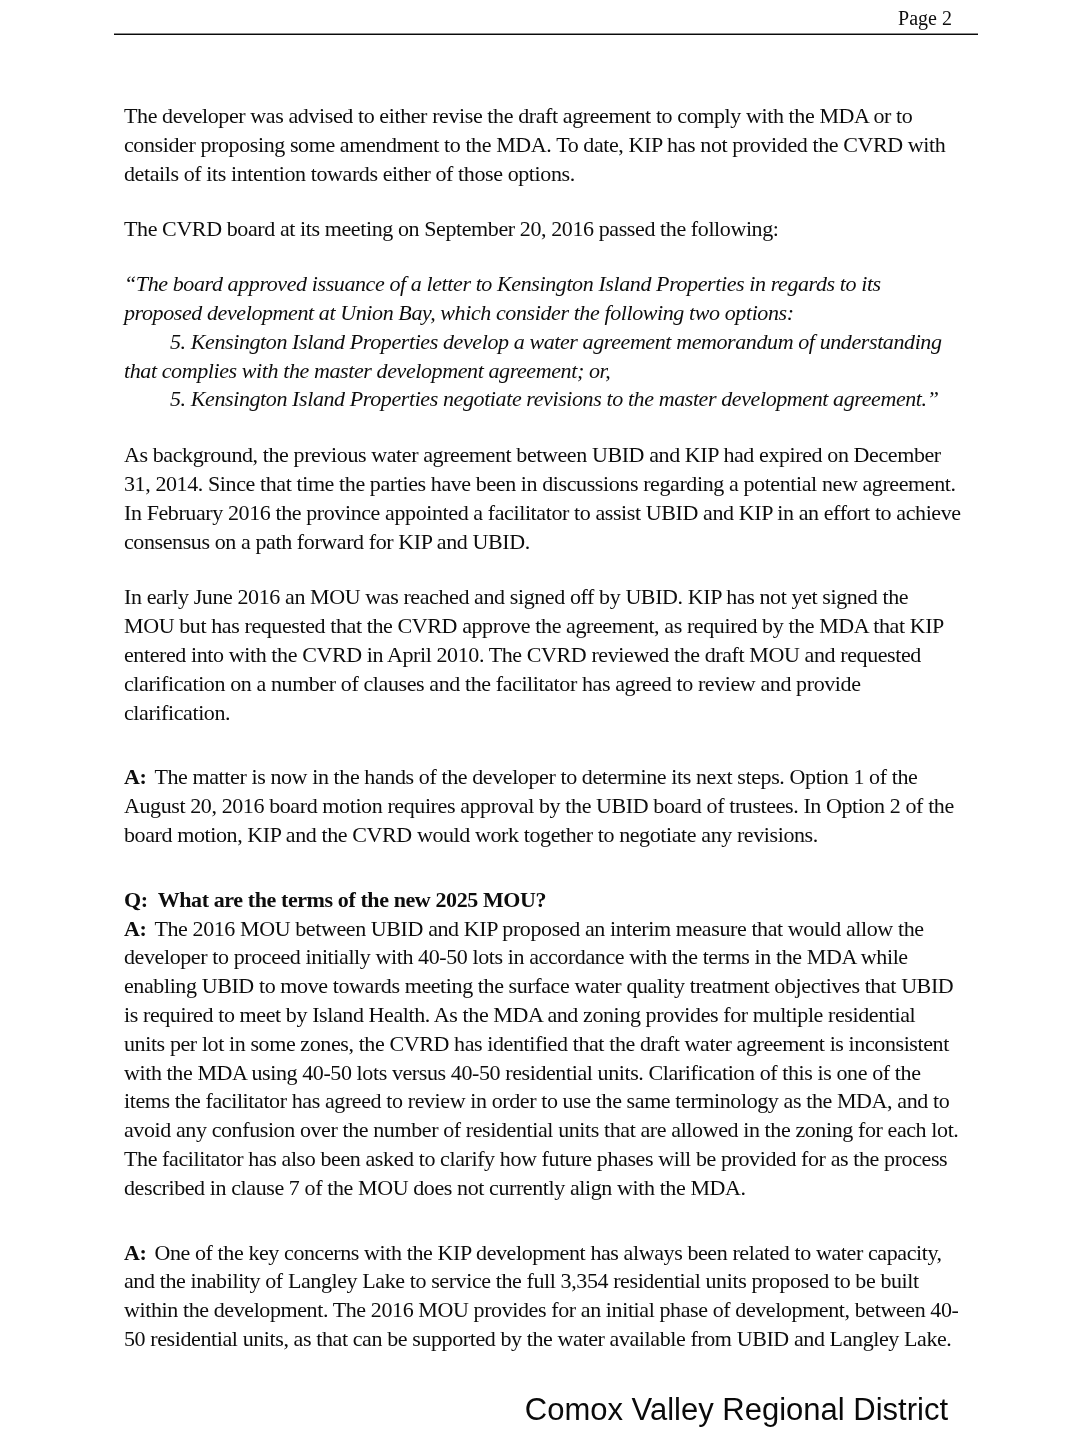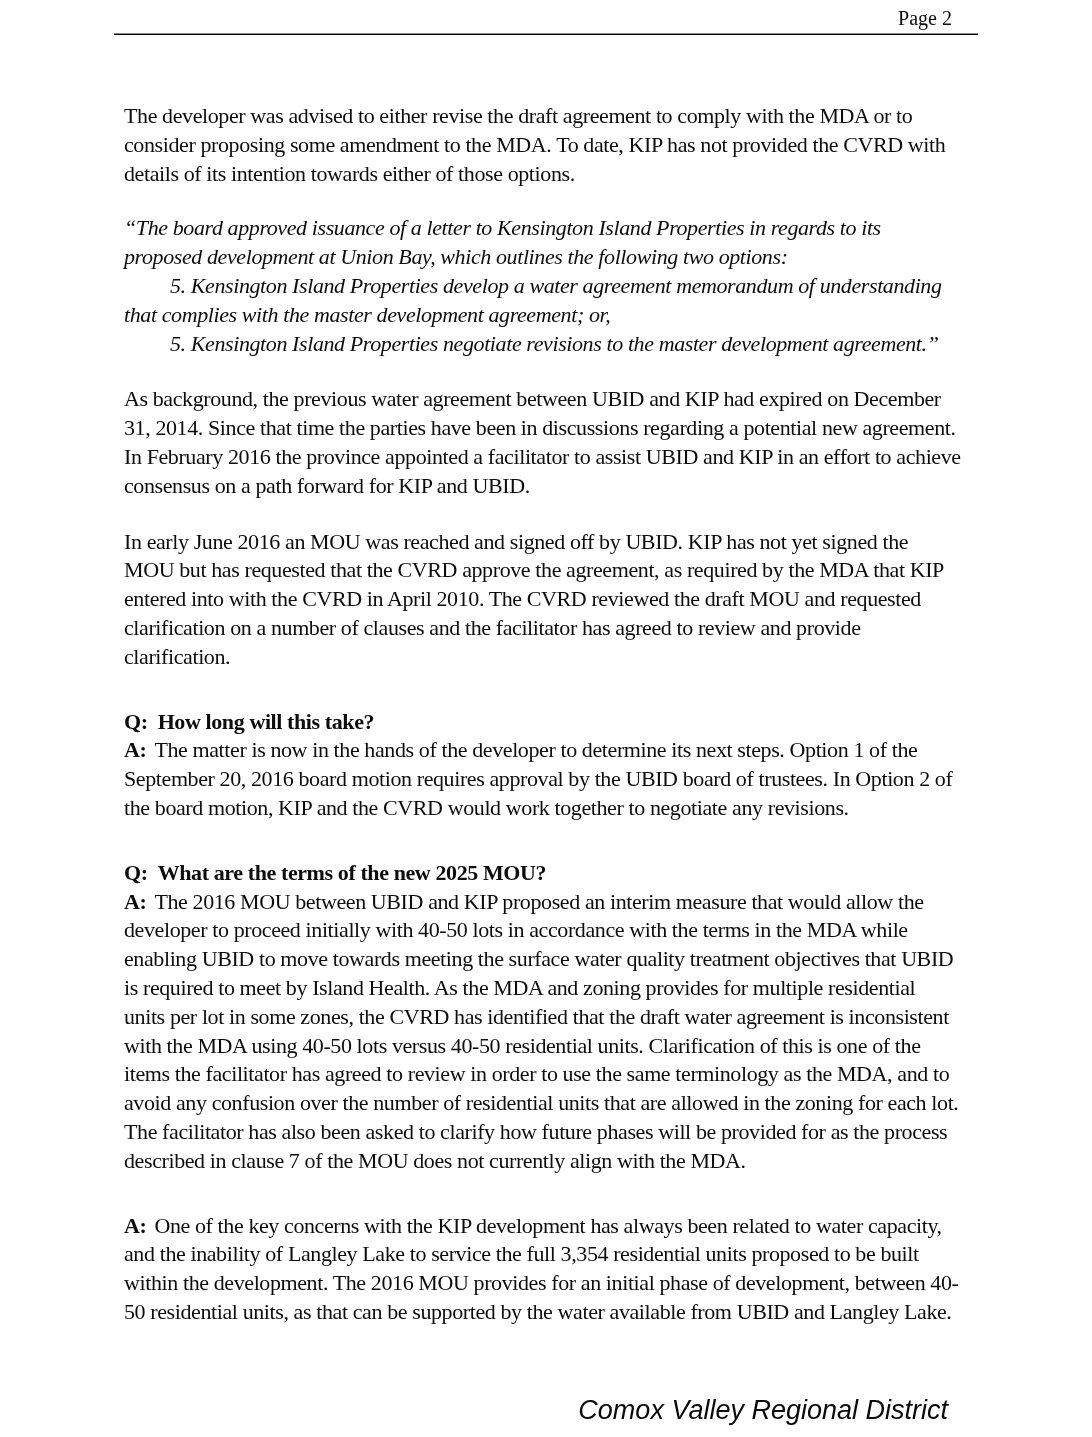--- a/index.html
+++ b/index.html
@@ -45,57 +45,54 @@
   .qa-section { margin-top: 36px; }
   .qa-section p { margin: 0; }
   .q-line { font-weight: bold; }
   .q-label { font-weight: bold; margin-right: 10px; }
   .a-label { font-weight: bold; margin-right: 8px; }
   .footer {
     position: absolute;
     right: 30px;
     bottom: 12px;
     font-family: "Liberation Sans", "DejaVu Sans", sans-serif;
-    font-style: italic;
-    font-size: 27px;
+    font-size: 31px;
     letter-spacing: 0;
     color: #0a0a0a;
   }
 </style>
 </head>
 <body style="background: rgb(255, 255, 255);">
 
 <div class="page" style="background: rgb(255, 255, 255); color: rgb(13, 13, 13);">
 
   <div class="header">
     <span>Page 2</span>
   </div>
   <div class="header-rule"></div>
 
   <div class="body-col">
 
     <p class="para first">The developer was advised to either revise the draft agreement to comply with the MDA or to consider proposing some amendment to the MDA. To date, KIP has not provided the CVRD with details of its intention towards either of those options.</p>
 
+    <p class="para">The CVRD board at its meeting on September 20, 2016 passed the following:</p>
 
     <div class="quote">
-      <p class="q-intro">“The board approved issuance of a letter to Kensington Island Properties in regards to its proposed development at Union Bay, which outlines the following two options:</p>
+      <p class="q-intro">“The board approved issuance of a letter to Kensington Island Properties in regards to its proposed development at Union Bay, which consider the following two options:</p>
       <p class="q-item">5. Kensington Island Properties develop a water agreement memorandum of understanding that complies with the master development agreement; or,</p>
       <p class="q-item">5. Kensington Island Properties negotiate revisions to the master development agreement.”</p>
     </div>
 
     <p class="para">As background, the previous water agreement between UBID and KIP had expired on December 31, 2014. Since that time the parties have been in discussions regarding a potential new agreement. In February 2016 the province appointed a facilitator to assist UBID and KIP in an effort to achieve consensus on a path forward for KIP and UBID.</p>
 
     <p class="para">In early June 2016 an MOU was reached and signed off by UBID. KIP has not yet signed the MOU but has requested that the CVRD approve the agreement, as required by the MDA that KIP entered into with the CVRD in April 2010. The CVRD reviewed the draft MOU and requested clarification on a number of clauses and the facilitator has agreed to review and provide clarification.</p>
 
     <section class="qa-section">
-      <p class="q-line">
-        <span class="q-label">Q:</span><span>How long will this take?</span>
-      </p>
       <p class="a-line">
-        <span class="a-label">A:</span><span>The matter is now in the hands of the developer to determine its next steps. Option 1 of the September 20, 2016 board motion requires approval by the UBID board of trustees. In Option 2 of the board motion, KIP and the CVRD would work together to negotiate any revisions.</span>
+        <span class="a-label">A:</span><span>The matter is now in the hands of the developer to determine its next steps. Option 1 of the August 20, 2016 board motion requires approval by the UBID board of trustees. In Option 2 of the board motion, KIP and the CVRD would work together to negotiate any revisions.</span>
       </p>
     </section>
 
     <section class="qa-section">
       <p class="q-line">
         <span class="q-label">Q:</span><span>What are the terms of the new 2025 MOU?</span>
       </p>
       <p class="a-line">
         <span class="a-label">A:</span><span>The 2016 MOU between UBID and KIP proposed an interim measure that would allow the developer to proceed initially with 40-50 lots in accordance with the terms in the MDA while enabling UBID to move towards meeting the surface water quality treatment objectives that UBID is required to meet by Island Health. As the MDA and zoning provides for multiple residential units per lot in some zones, the CVRD has identified that the draft water agreement is inconsistent with the MDA using 40-50 lots versus 40-50 residential units. Clarification of this is one of the items the facilitator has agreed to review in order to use the same terminology as the MDA, and to avoid any confusion over the number of residential units that are allowed in the zoning for each lot. The facilitator has also been asked to clarify how future phases will be provided for as the process described in clause 7 of the MOU does not currently align with the MDA.</span>
       </p>

